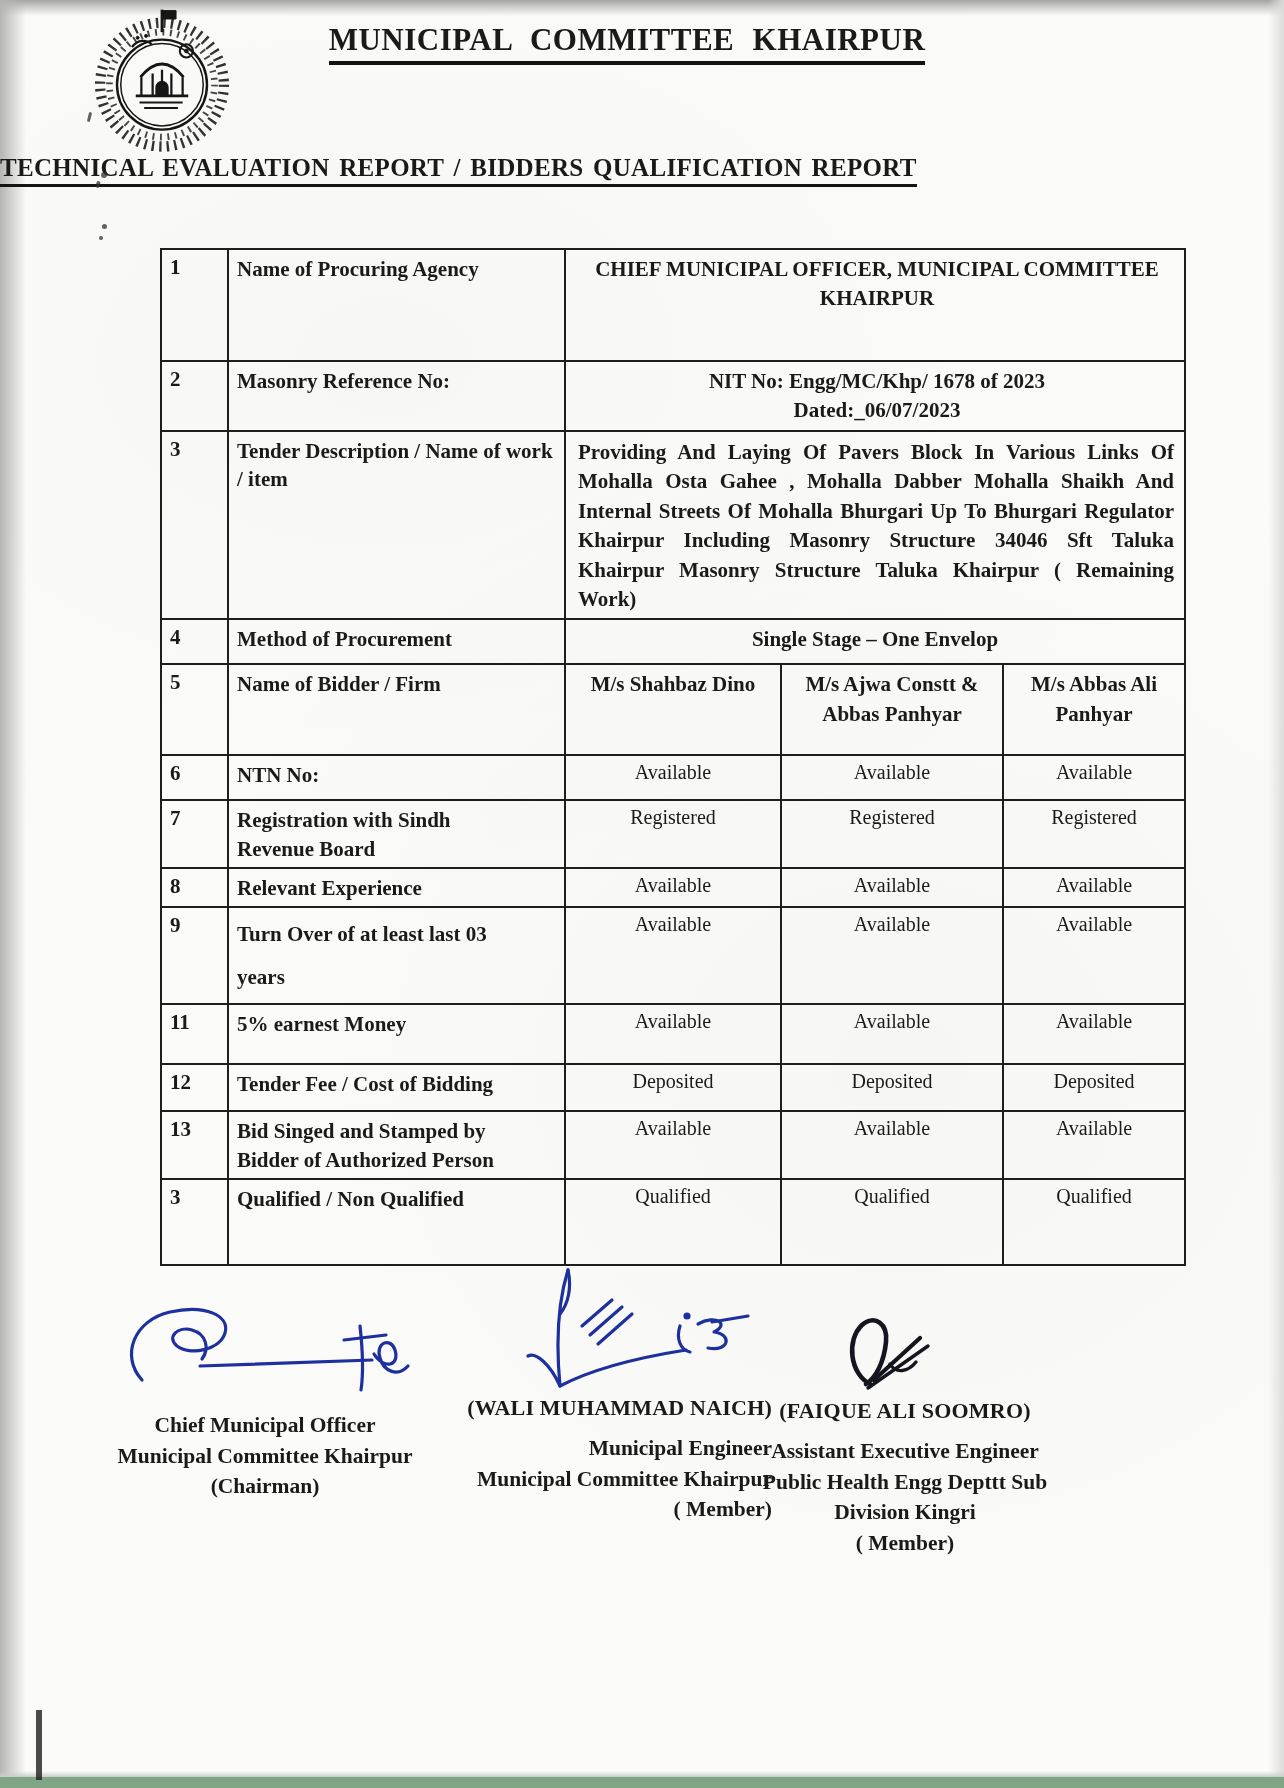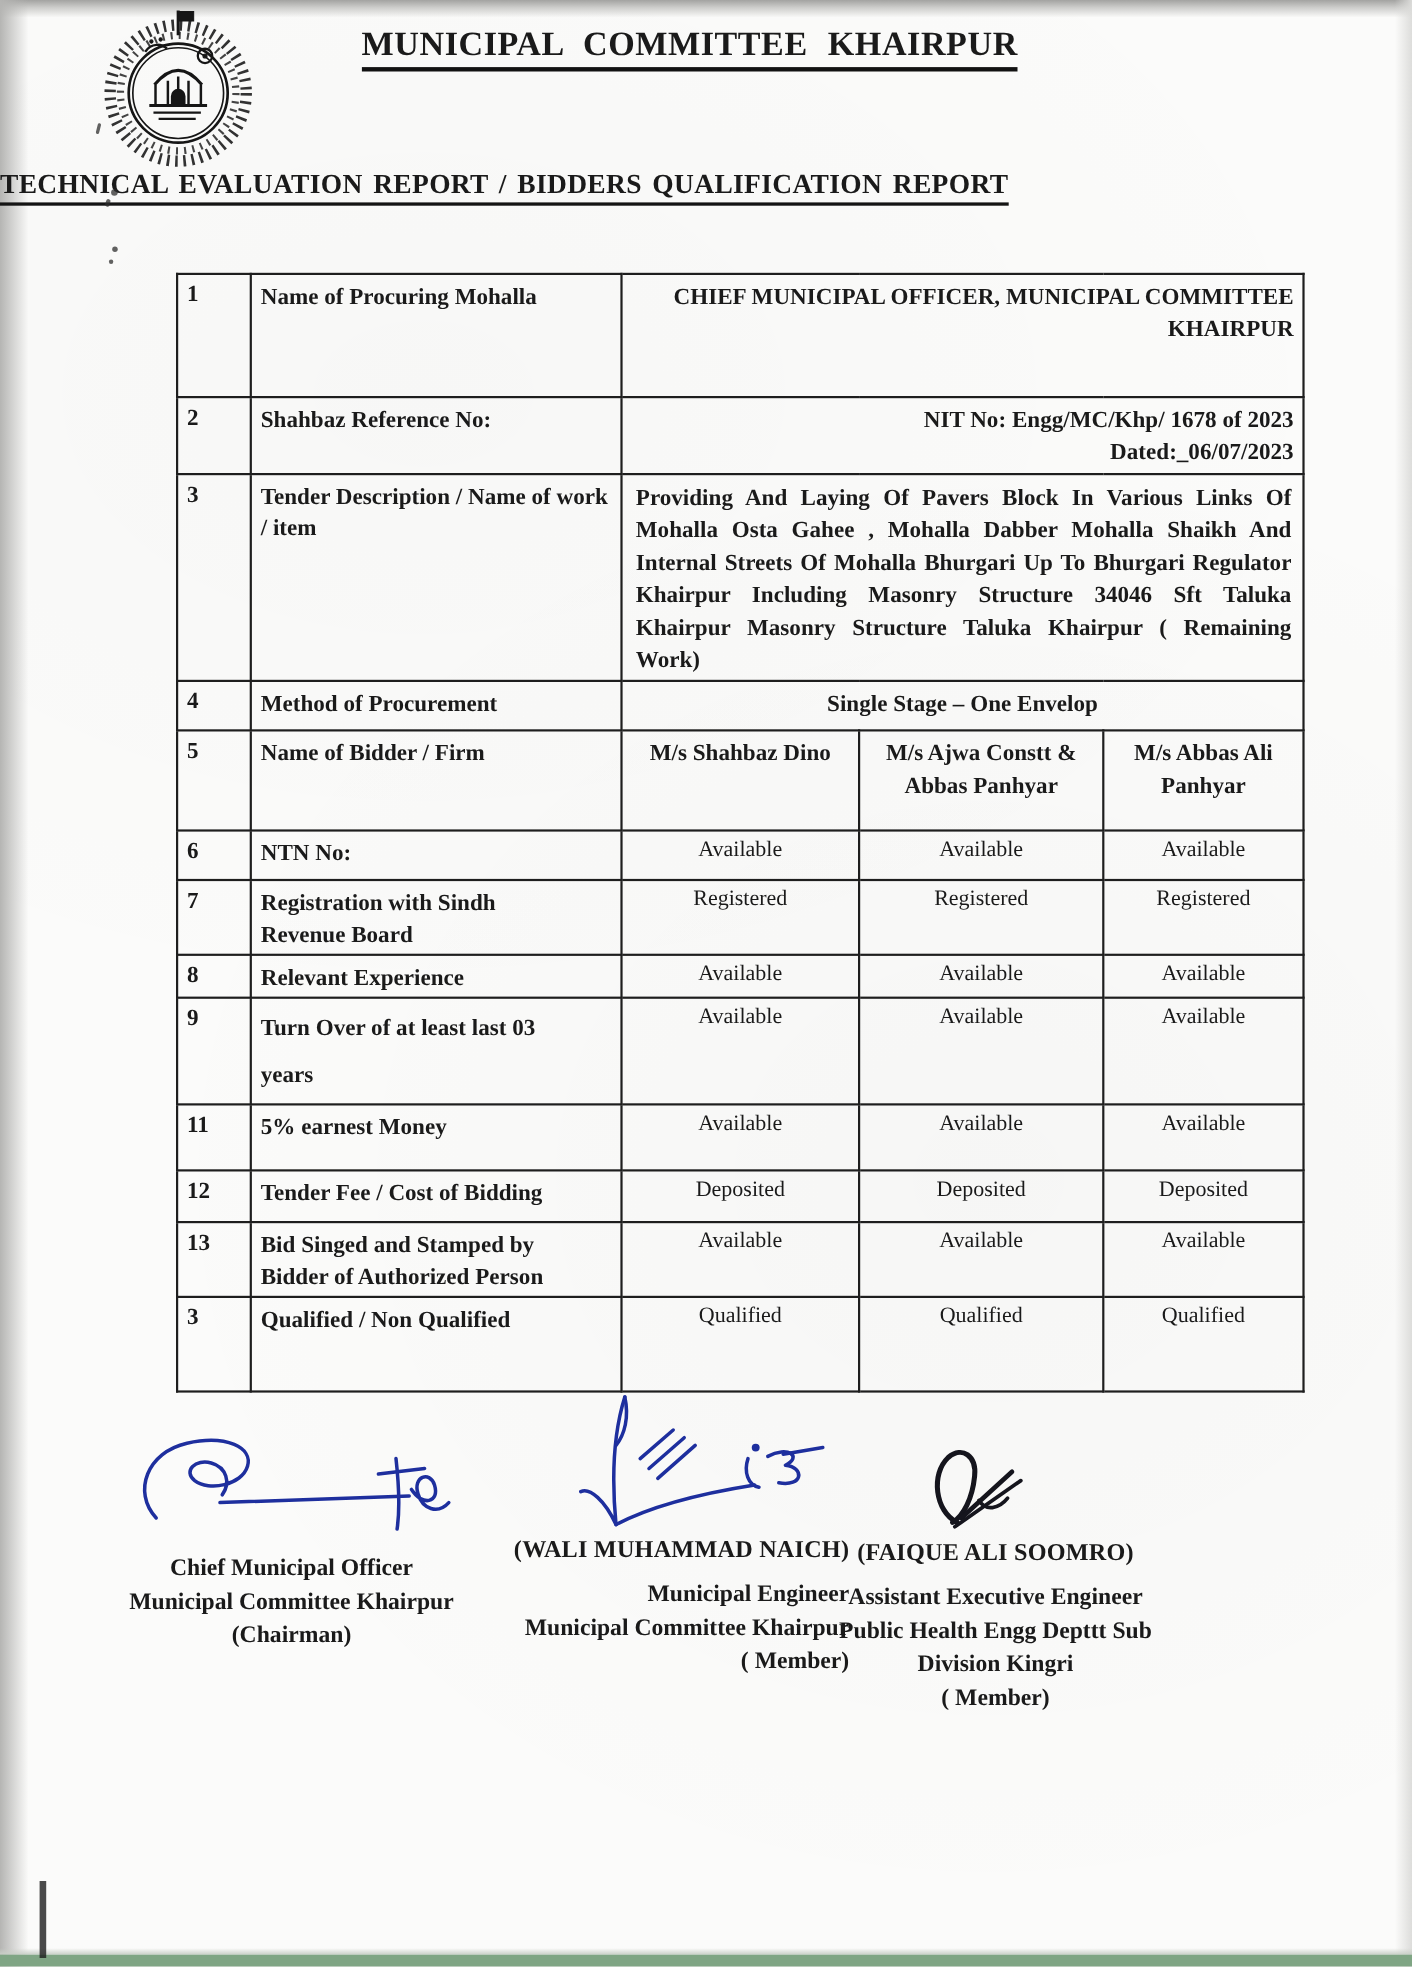--- a/index.html
+++ b/index.html
@@ -42,21 +42,21 @@
 
   
   table.eval{position:absolute;left:160px;top:248px;width:1024px;border-collapse:collapse;
     table-layout:fixed;}
   table.eval td{border:2.4px solid #1e1e1e;vertical-align:top;padding:5px 8px 4px 8px;
     overflow:hidden;}
   td.no{font-weight:700;font-size:21px;padding-left:14px;}
   td.lbl{font-weight:700;font-size:21px;line-height:1.35;}
   td.lbl.gap{line-height:2.05;}
   td.val{font-size:20px;text-align:center;padding-top:7px;}
-  td.val.v-left{text-align:right;padding-left:12px;}
+  td.val.v-left{text-align:center;padding-left:12px;}
   td.val.v-just{text-align:justify;padding:6px 10px 4px 12px;line-height:1.3;font-size:20.5px;}
   td.val.strong{font-weight:700;font-size:21px;line-height:1.4;}
   .pre{white-space:pre-line;}
 
   
   .sig-block{position:absolute;text-align:center;}
   .sig-name{font-size:22px;font-weight:700;letter-spacing:.2px;}
   .sig-lines{font-size:21.5px;font-weight:700;line-height:1.42;white-space:pre-line;margin-top:12px;}
   .sb1{left:85px;top:1398px;width:360px;}
   .sb2{left:452px;top:1395px;width:320px;text-align:right;}
@@ -116,27 +116,27 @@
     <colgroup>
         <col style="width:67px">
         <col style="width:337px">
         <col style="width:216px">
         <col style="width:222px">
         <col style="width:182px">
       </colgroup>
     <tbody>
         <tr style="height:112px">
       <td class="no">1</td>
-      <td class="lbl">Name of Procuring Mohalla</td>
+      <td class="lbl">Name of Procuring Agency</td>
       <td class="val v-left strong pre" colspan="3">CHIEF MUNICIPAL OFFICER,  MUNICIPAL  COMMITTEE
 KHAIRPUR</td>
     </tr>
     <tr style="height:70px">
       <td class="no">2</td>
-      <td class="lbl">Shahbaz Reference No:</td>
+      <td class="lbl">Masonry Reference No:</td>
       <td class="val v-left strong pre" colspan="3">NIT  No: Engg/MC/Khp/  1678  of 2023
 Dated:_06/07/2023</td>
     </tr>
     <tr style="height:160px">
       <td class="no">3</td>
       <td class="lbl">Tender Description / Name of work / item</td>
       <td class="val v-just strong" colspan="3">Providing And Laying Of Pavers Block In Various Links Of Mohalla Osta Gahee , Mohalla Dabber Mohalla Shaikh And Internal Streets Of Mohalla Bhurgari Up To Bhurgari Regulator Khairpur Including Masonry Structure   34046 Sft Taluka Khairpur Masonry Structure Taluka Khairpur    ( Remaining Work)</td>
     </tr>
     <tr style="height:45px">
       <td class="no">4</td>

